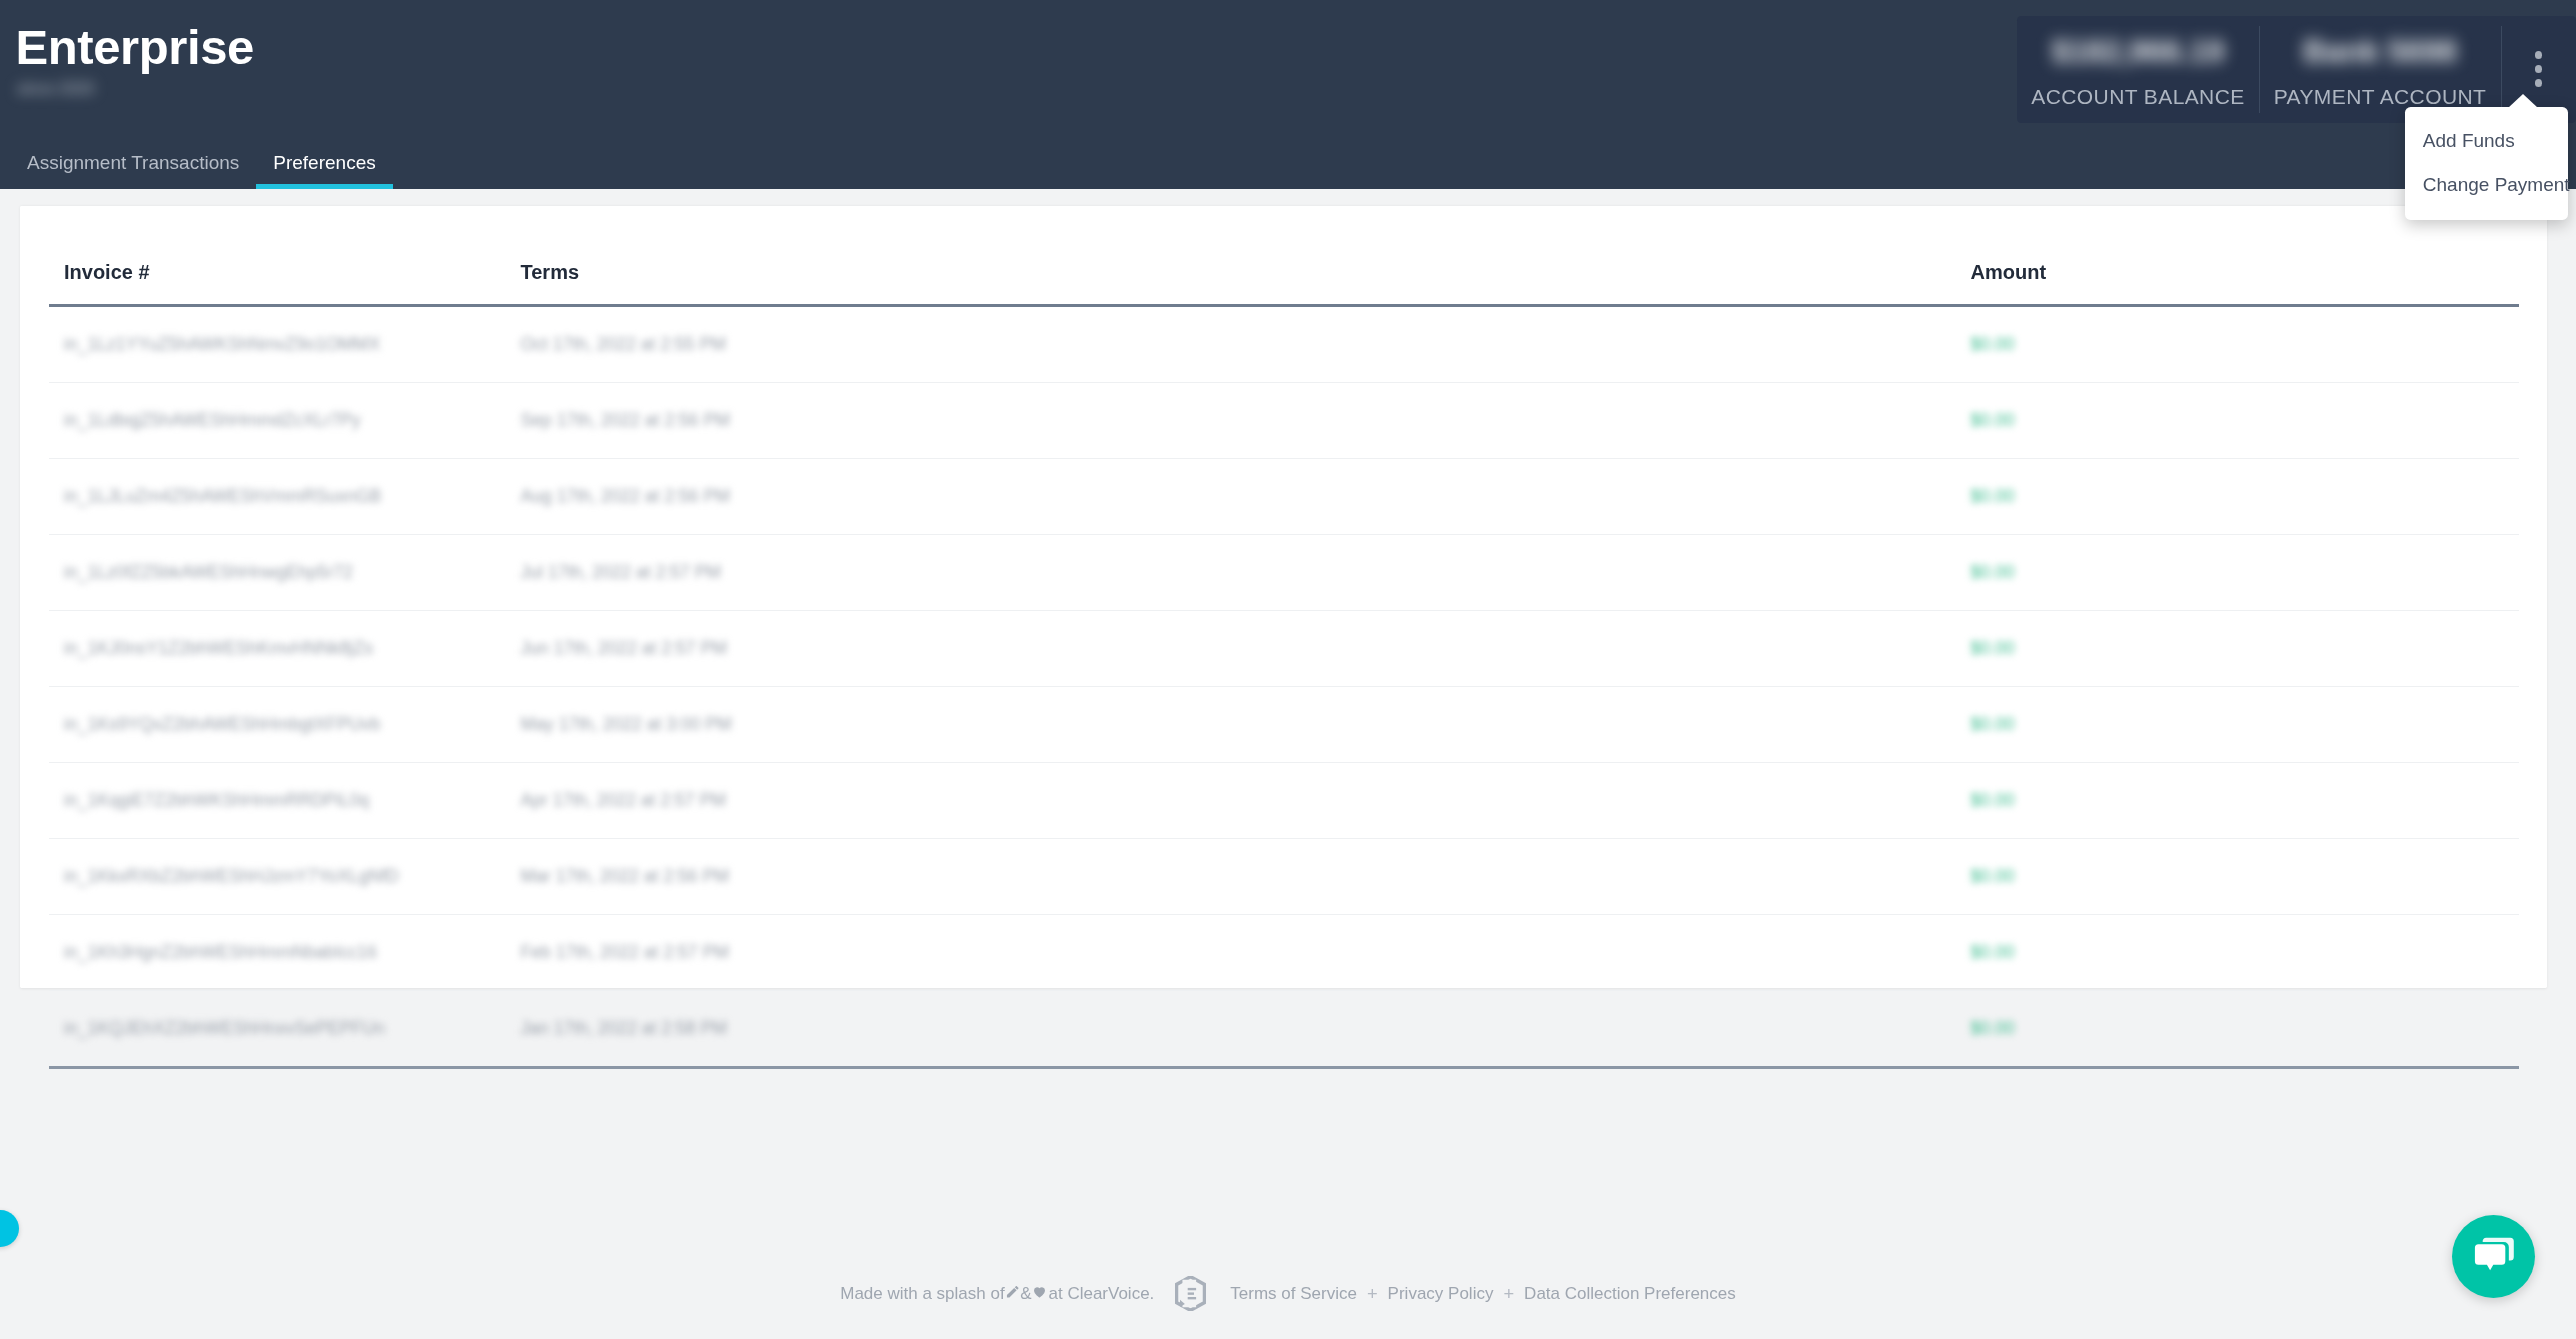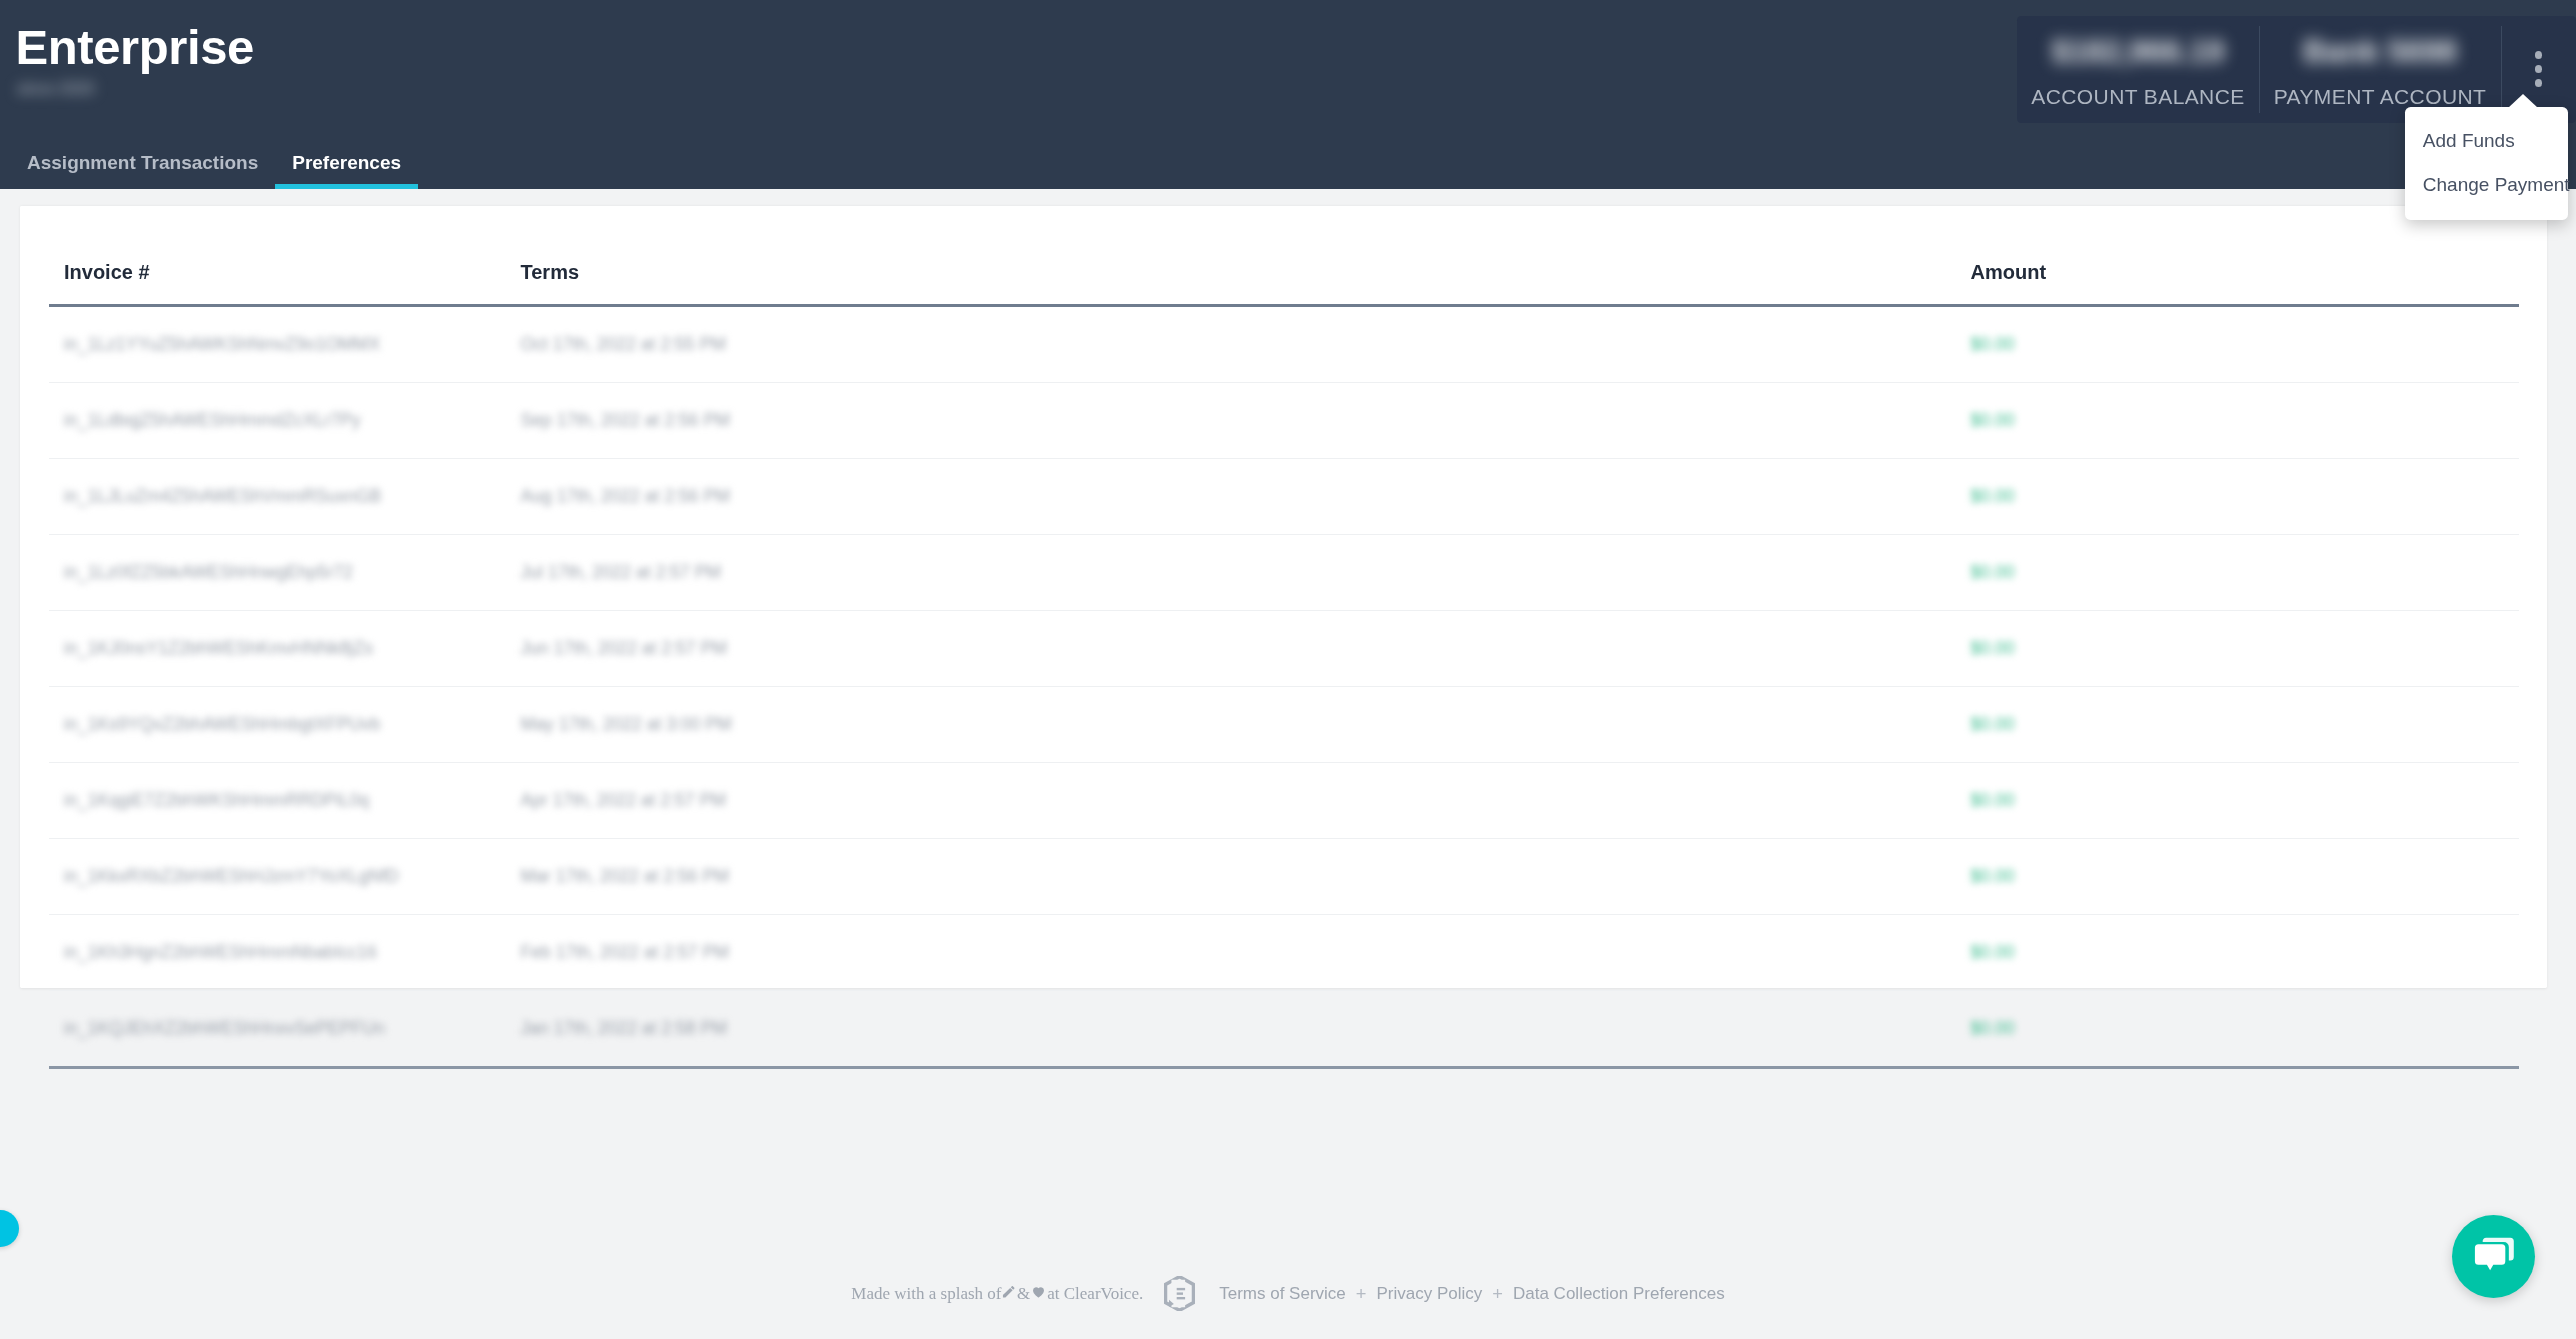--- a/index.html
+++ b/index.html
@@ -171,21 +171,20 @@
     padding-left: 10px;
   }
 
   .tab {
     position: relative;
     padding: 0 17px 15.5px 17px;
     font-size: 19px;
     color: #b6bdc8;
     cursor: pointer;
     white-space: nowrap;
-    font-weight: bold;
   }
 
   .tab.active { color: #ffffff; }
 
   .tab.active::after {
     content: "";
     position: absolute;
     left: 0; right: 0;
     bottom: 0;
     height: 5px;
@@ -261,21 +260,20 @@
     justify-content: center;
     gap: 0;
     font-size: 17px;
     color: #9fa6b0;
   }
 
   .footer-made {
     display: flex;
     align-items: center;
     white-space: nowrap;
-    font-family: Liberation Serif, serif;
   }
 
   .ico-pencil, .ico-heart {
     display: inline-block;
     color: #9fa6b0;
     font-size: 18.3px;
     line-height: 1;
   }
 
   .cv-logo {

